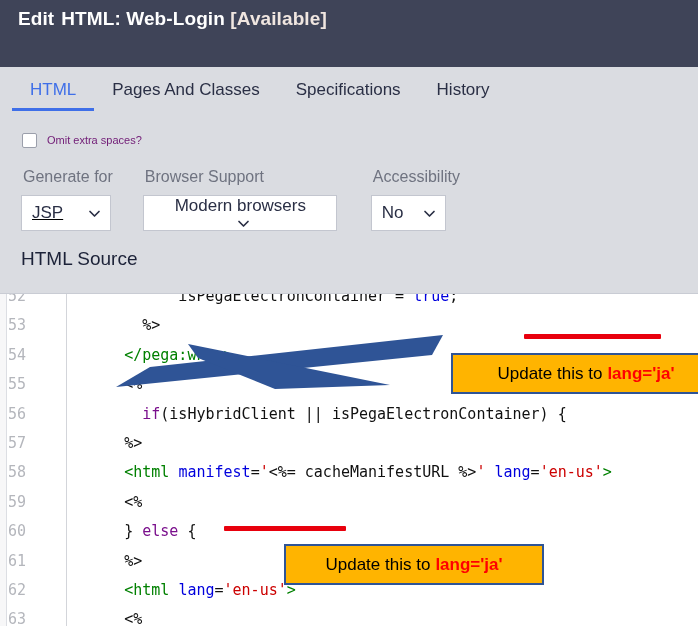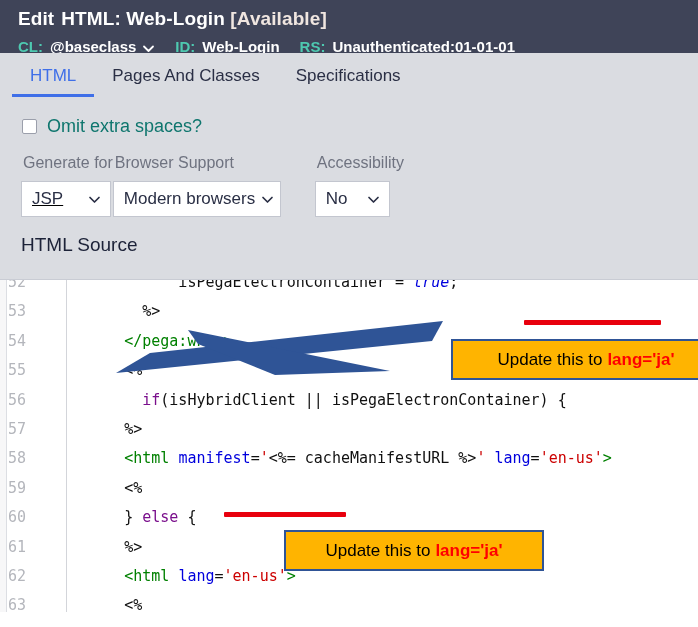--- a/index.html
+++ b/index.html
@@ -11,21 +11,21 @@
     height: 627px;
     overflow: hidden;
     background: #ffffff;
     font-family: "Liberation Sans", sans-serif;
     -webkit-font-smoothing: antialiased;
   }
 
   
   .titlebar {
     background: #3f4458;
-    height: 53px;
+    height: 67px;
     padding: 7px 0 0 18px;
     box-sizing: border-box;
     position: relative;
   }
   .title-line {
     color: #ffffff;
     font-size: 19px;
     font-weight: bold;
     letter-spacing: 0.1px;
     white-space: nowrap;
@@ -108,33 +108,33 @@
     height: 15px;
     border: 1px solid #9b9fab;
     background: #ffffff;
     border-radius: 2px;
     box-sizing: border-box;
     margin-right: 10px;
     cursor: pointer;
     flex: none;
   }
   .cbox-label {
-    font-size: 18px;
-    color: #0f766e;
+    font-size: 11px;
+    color: #701a75;
     line-height: 20px;
   }
 
   .selectors {
     display: flex;
     align-items: flex-start;
     padding: 14px 0 0 5px;
   }
   .sel-group { display: flex; flex-direction: column; }
   .sel-group.g1 { margin-left: 16px; }
-  .sel-group.g2 { }
+  .sel-group.g2 { margin-left: 30px; }
   .sel-group.g3 { margin-left: 34px; }
   .sel-label {
     font-size: 16px;
     color: #6f7380;
     margin-bottom: 9px;
     padding-left: 2px;
     line-height: 19px;
     white-space: nowrap;
   }
   .sel-box {
@@ -142,21 +142,21 @@
     border: 1px solid #c3c6cf;
     height: 36px;
     box-sizing: border-box;
     display: flex;
     align-items: center;
     justify-content: space-between;
     padding: 0 9px 0 10px;
     cursor: pointer;
   }
   .sel-box.w1 { width: 90px; text-decoration: underline; }
-  .sel-box.w2 { width: 168px; }
+  .sel-box.w2 { width: 194px; flex-direction: column; }
   .sel-box.w3 { width: 75px; }
   .sel-value {
     font-size: 17px;
     color: #2a2f45;
     white-space: nowrap;
     line-height: 20px;
   }
   .sel-caret {
     width: 13px; height: 13px;
     flex: none;
@@ -222,21 +222,21 @@
     user-select: none;
   }
   .ltext {
     padding-left: 12px;
     color: #101010;
   }
   .tk-tag  { color: #008000; }
   .tk-attr { color: #0000dd; }
   .tk-str  { color: #cc0000; }
   .tk-kw   { color: #7a0f8c; }
-  .tk-val  { color: #0000dd; font-style: italic; }
+  .tk-val  { color: #0000dd; }
   .tk-plain{ color: #101010; }
 
   
   .ann-layer {
     position: absolute;
     left: 0; top: 0;
     width: 698px; height: 400px;
     pointer-events: none;
     margin-left: 36px;
   }
@@ -264,41 +264,29 @@
   .ann-svg { position: absolute; left: 0; top: 0; overflow: visible; }
 </style>
 </head>
 <body>
 
 <div class="titlebar">
   <div class="title-line">
     <span class="t-edit">Edit</span><span>HTML: Web-Login</span>
     <span class="t-avail">[Available]</span>
   </div>
-  <div class="meta-line">
-    <span class="meta-label">CL:</span>
-    <span class="meta-value">@baseclass</span>
-    <span class="caret-down">
-      <svg width="13" height="13" viewBox="0 0 13 13">
-          <path d="M2 4.5 L6.5 9 L11 4.5" fill="none" stroke="#ffffff" stroke-width="1.8" stroke-linecap="round" stroke-linejoin="round"></path>
-        </svg>
-    </span>
-    <span class="meta-label">ID:</span>
-    <span class="meta-value" style="margin-right:20px">Web-Login</span>
-    <span class="meta-label">RS:</span>
-    <span class="meta-value">Unauthenticated:01-01-01</span>
-  </div>
 </div>
 
 <div class="panel">
 
   <div class="tabs">
     <div class="tab active">HTML</div>
     <div class="tab">Pages And Classes</div>
     <div class="tab">Specifications</div>
+    <div class="tab">History</div>
   </div>
 
   <div class="checkbox-row">
     <div class="cbox"></div>
     <div class="cbox-label">Omit extra spaces?</div>
   </div>
 
   <div class="selectors">
     <div class="sel-group g1">
       <div class="sel-label">Generate for</div>

